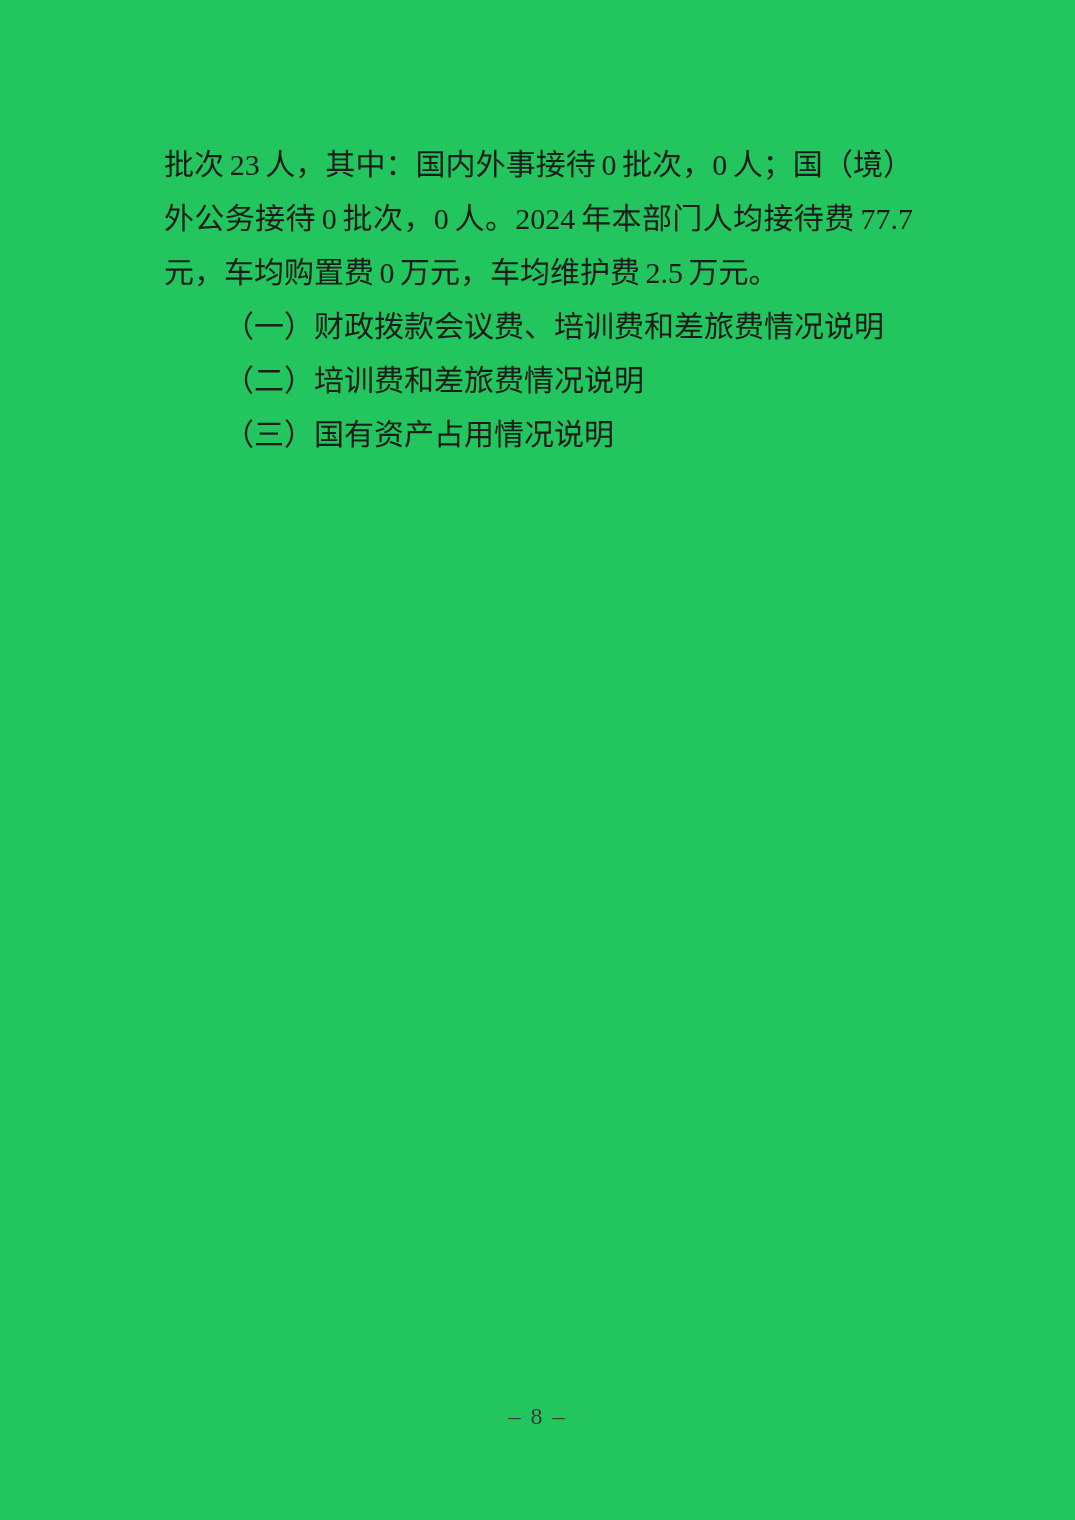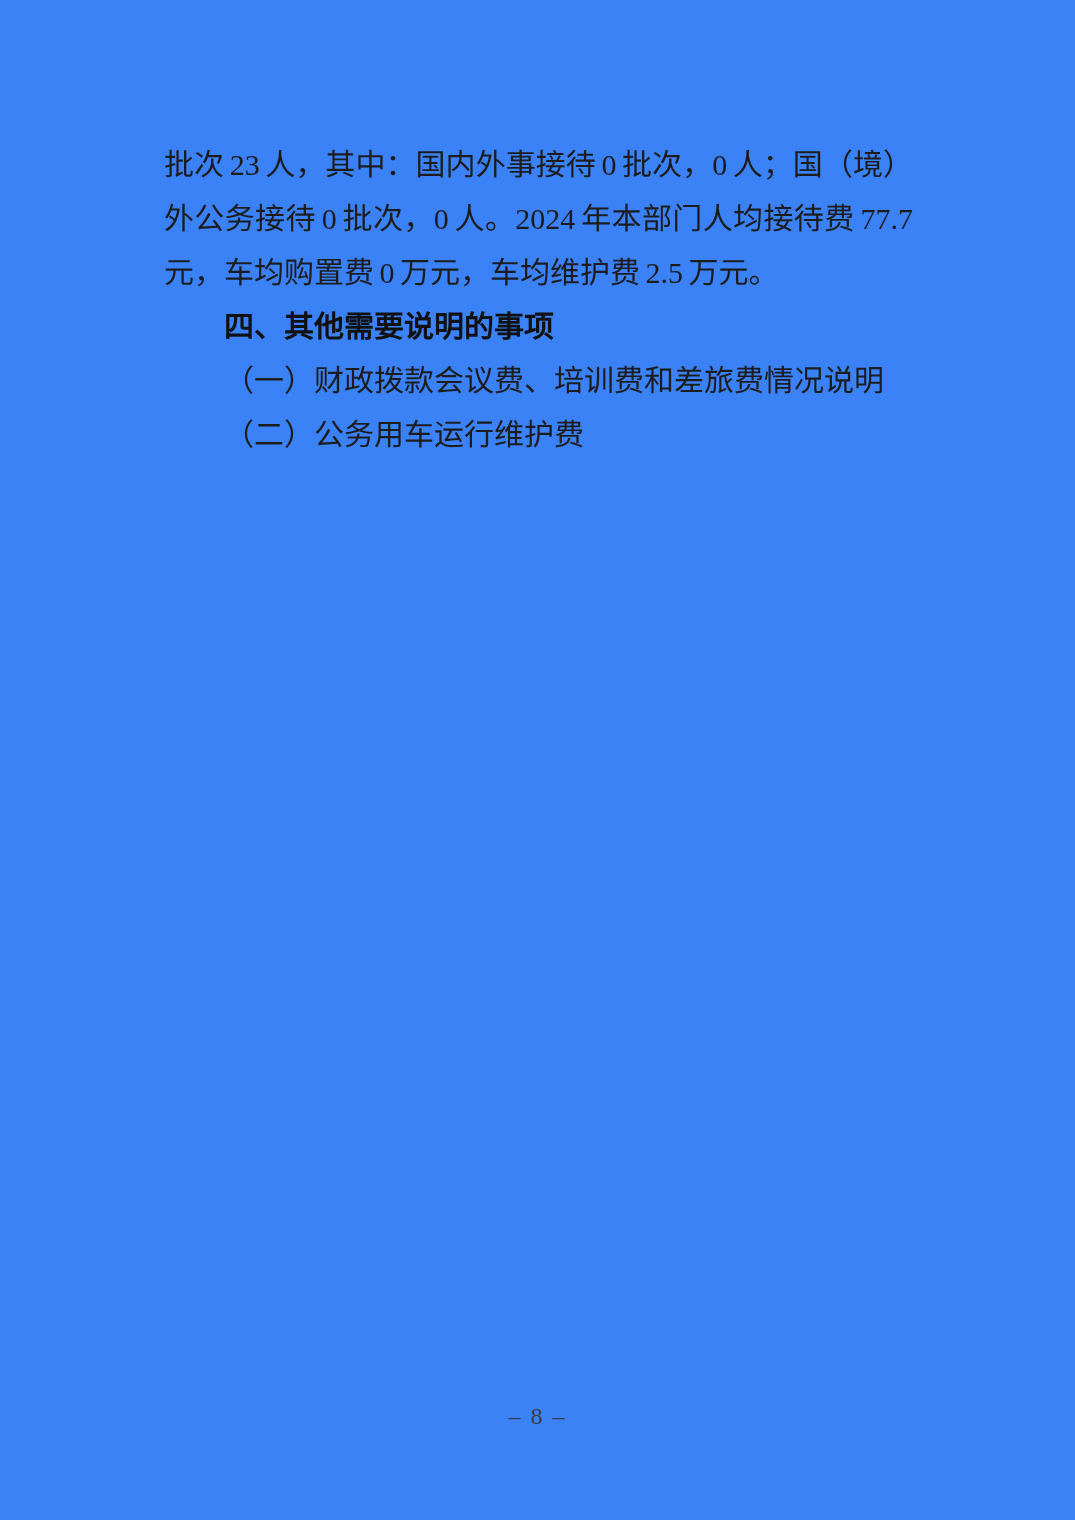--- a/index.html
+++ b/index.html
@@ -4,21 +4,21 @@
 <style>
   html, body {
     margin: 0;
     padding: 0;
     background: #ffffff;
   }
   .page {
     position: relative;
     width: 1075px;
     height: 1520px;
-    background: #3b82f6;
+    background: #22c55e;
     overflow: hidden;
     font-family: "Liberation Serif", "DejaVu Serif", serif;
     color: #1c1c1c;
   }
   .content {
     position: absolute;
     left: 164px;
     top: 138px;
     width: 749px;
   }
@@ -59,28 +59,28 @@
   }
 </style>
 </head>
 <body>
 
 <div class="page">
   <div class="content">
 
     <p class="para para-continuation">批次 23 人，其中：国内外事接待 0 批次，0 人；国（境）外公务接待 0 批次，0 人。2024 年本部门人均接待费 77.7 元，车均购置费 0 万元，车均维护费 2.5 万元。</p>
 
-    <h2 class="heading">四、其他需要说明的事项</h2>
 
     <h3 class="subheading">（一）财政拨款会议费、培训费和差旅费情况说明</h3>
 
 
-    <h3 class="subheading">（二）公务用车运行维护费</h3>
+    <h3 class="subheading">（二）培训费和差旅费情况说明</h3>
 
 
+    <h3 class="subheading">（三）国有资产占用情况说明</h3>
 
 
   </div>
 
   <div class="footer">
     <span>– 8 –</span>
   </div>
 </div>
 
 </body></html>

